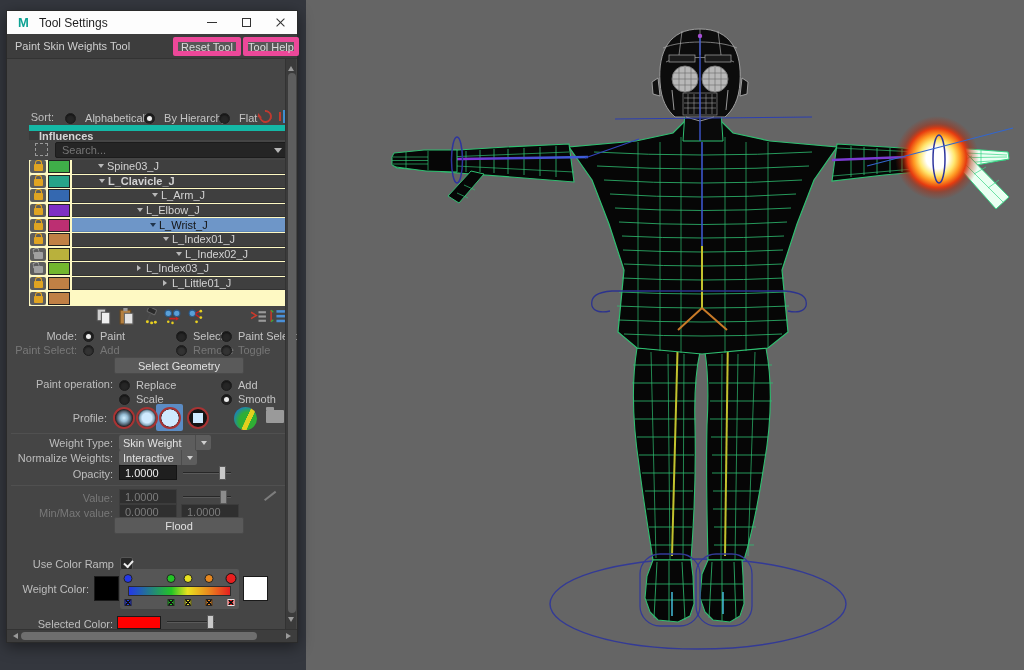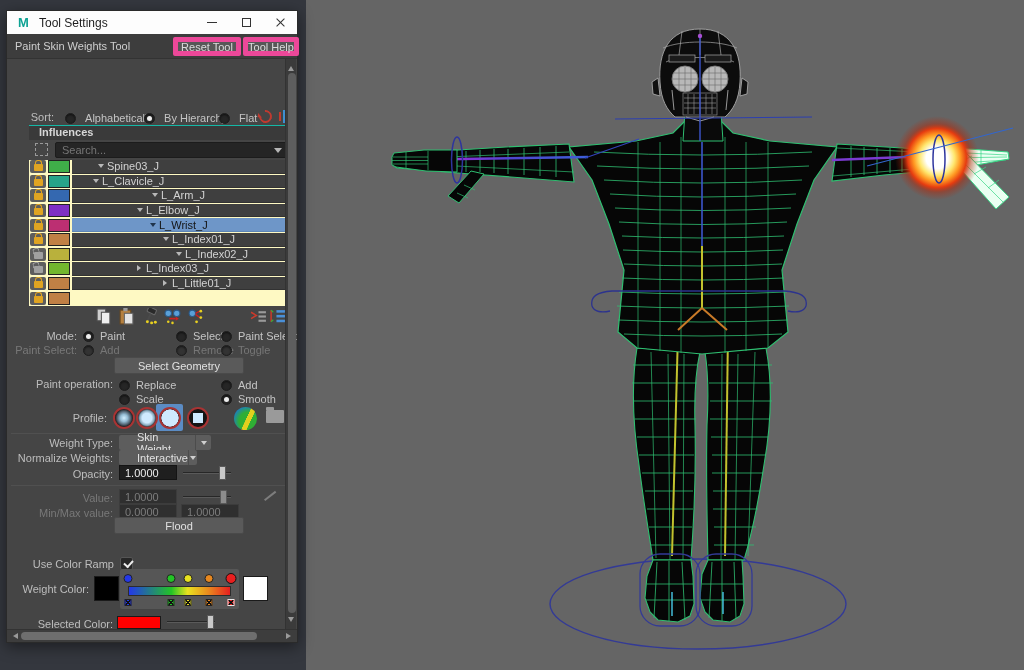--- a/index.html
+++ b/index.html
@@ -52,21 +52,21 @@
   .refresh-ico{position:absolute;left:252px;top:1px;width:13px;height:13px;border:2px solid #bf3a30;border-radius:50%;border-left-color:transparent;transform:rotate(40deg);}
   .refresh-ico::after{content:"";position:absolute;left:-4px;top:7px;border:3px solid transparent;border-top-color:#bf3a30;transform:rotate(10deg);}
   .sortbars-ico{position:absolute;left:272px;top:1px;width:14px;height:13px;}
   .sortbars-ico i{position:absolute;bottom:0;width:3px;}
   .sortbars-ico .b1{left:4px;height:13px;background:#3f8fd2;}
   .sortbars-ico .b2{left:8px;height:13px;background:#43b048;}
   .sortbars-ico .b3{left:12px;height:13px;background:#c8c83c;}
   .sortbars-ico .arr{position:absolute;left:0;top:2px;width:2px;height:9px;background:#c23a2e;}
 
   
-  .infl-hdr{position:absolute;left:22px;top:66px;right:6px;height:15px;background:#3a3a3a;border-top:1px solid #14b8a6;display:flex;align-items:flex-start;}
+  .infl-hdr{position:absolute;left:22px;top:66px;right:6px;height:15px;background:#3a3a3a;border-top:6px solid #14b8a6;display:flex;align-items:center;}
   .infl-hdr span{margin-left:10px;font-weight:bold;color:#d6d6d6;}
   .row-search{position:absolute;left:22px;top:83px;right:6px;height:16px;}
   .scope-ico{position:absolute;left:6px;top:1px;width:13px;height:13px;border:1px dashed #9a9a9a;}
   .search-field{position:absolute;left:26px;top:0;right:4px;height:16px;background:#252525;border:1px solid #1c1c1c;border-radius:2px;
     color:#9a9a9a;font-size:11px;padding:0 16px 0 6px;font-family:"Liberation Sans",sans-serif;}
   .search-dd{position:absolute;right:9px;top:6px;border:4px solid transparent;border-top:5px solid #b5b5b5;}
 
   .treelist{position:absolute;left:22px;top:101px;right:6px;height:146px;background:#fef9c3;}
   .trow{position:absolute;left:0;right:0;height:13.6px;display:flex;align-items:center;}
   .lockcell{width:16px;height:13px;background:#5d5d5d;border-radius:2px;margin-left:1px;position:relative;flex:none;}
@@ -111,21 +111,21 @@
   .brush.b4 i{position:absolute;left:4px;top:4px;width:10px;height:10px;background:#cfeaff;}
   .sphere{position:absolute;left:227px;top:2.5px;width:23px;height:23px;border-radius:50%;
     background:linear-gradient(115deg,rgba(0,0,0,0) 52%,#e2cf1e 53% 68%,rgba(0,0,0,0) 69%),
                radial-gradient(circle at 62% 62%,#2fae34 0 45%,#1c7ec2 78%,#143a8e 100%);}
   .folder-ico{position:absolute;left:259px;top:6px;width:18px;height:13px;background:#9a9a9a;border-radius:1px;}
   .folder-ico::before{content:"";position:absolute;left:0;top:-3px;width:8px;height:3px;background:#9a9a9a;border-radius:1px 1px 0 0;}
 
   .sep{position:absolute;left:4px;right:4px;height:1px;background:#3a3a3a;border-bottom:1px solid #505050;}
 
   
-  .dd{position:absolute;left:112px;height:15px;background:#5d5d5d;border-radius:2px;color:#e2e2e2;display:flex;align-items:center;padding-left:18px;}
+  .dd{position:absolute;left:112px;height:15px;background:#5d5d5d;border-radius:2px;color:#e2e2e2;display:flex;align-items:center;padding-left:4px;}
   .dd .dda{margin-left:auto;width:16px;height:100%;display:flex;align-items:center;justify-content:center;border-left:1px solid #4c4c4c;}
   .dd .dda::after{content:"";border:3.5px solid transparent;border-top:4.5px solid #cfcfcf;margin-top:4px;}
   .field{position:absolute;height:15px;background:#1f1f1f;border:1px solid #141414;color:#ededed;
     font-size:11px;padding:0 5px;font-family:"Liberation Sans",sans-serif;}
   .field.fdis{background:#2f2f2f;border-color:#3c3c3c;color:#7c7c7c;}
   .slider{position:absolute;width:48px;height:14px;}
   .slider .track{position:absolute;left:0;right:0;top:6px;height:2px;background:#272727;border-bottom:1px solid #5a5a5a;}
   .slider .handle{position:absolute;top:0;width:7px;height:14px;background:#c9c9c9;border:1px solid #5a5a5a;border-radius:1px;}
   .slider.sdis .handle{background:#8d8d8d;}
   .pencil-ico{position:absolute;left:255px;width:13px;height:13px;}
@@ -365,21 +365,21 @@
                 <span>Spine03_J</span>
               </span>
             </span>
           </div>
         <div class="trow" style="top:14.6px">
             <span class="lockcell">
               <span class="padlock"></span>
             </span>
             <span class="swatch" style="background: rgb(39, 163, 137);"></span>
             <span class="namebar">
-              <span class="tree-label" style="display: flex; align-items: center; padding-left: 21px;">
+              <span class="tree-label" style="display: flex; align-items: center; padding-left: 27px; font-weight: bold;">
                 <span class="tri"></span>
                 <span>L_Clavicle_J</span>
               </span>
             </span>
           </div>
         <div class="trow" style="top:29.2px">
             <span class="lockcell">
               <span class="padlock"></span>
             </span>
             <span class="swatch" style="background: rgb(52, 104, 176);"></span>

